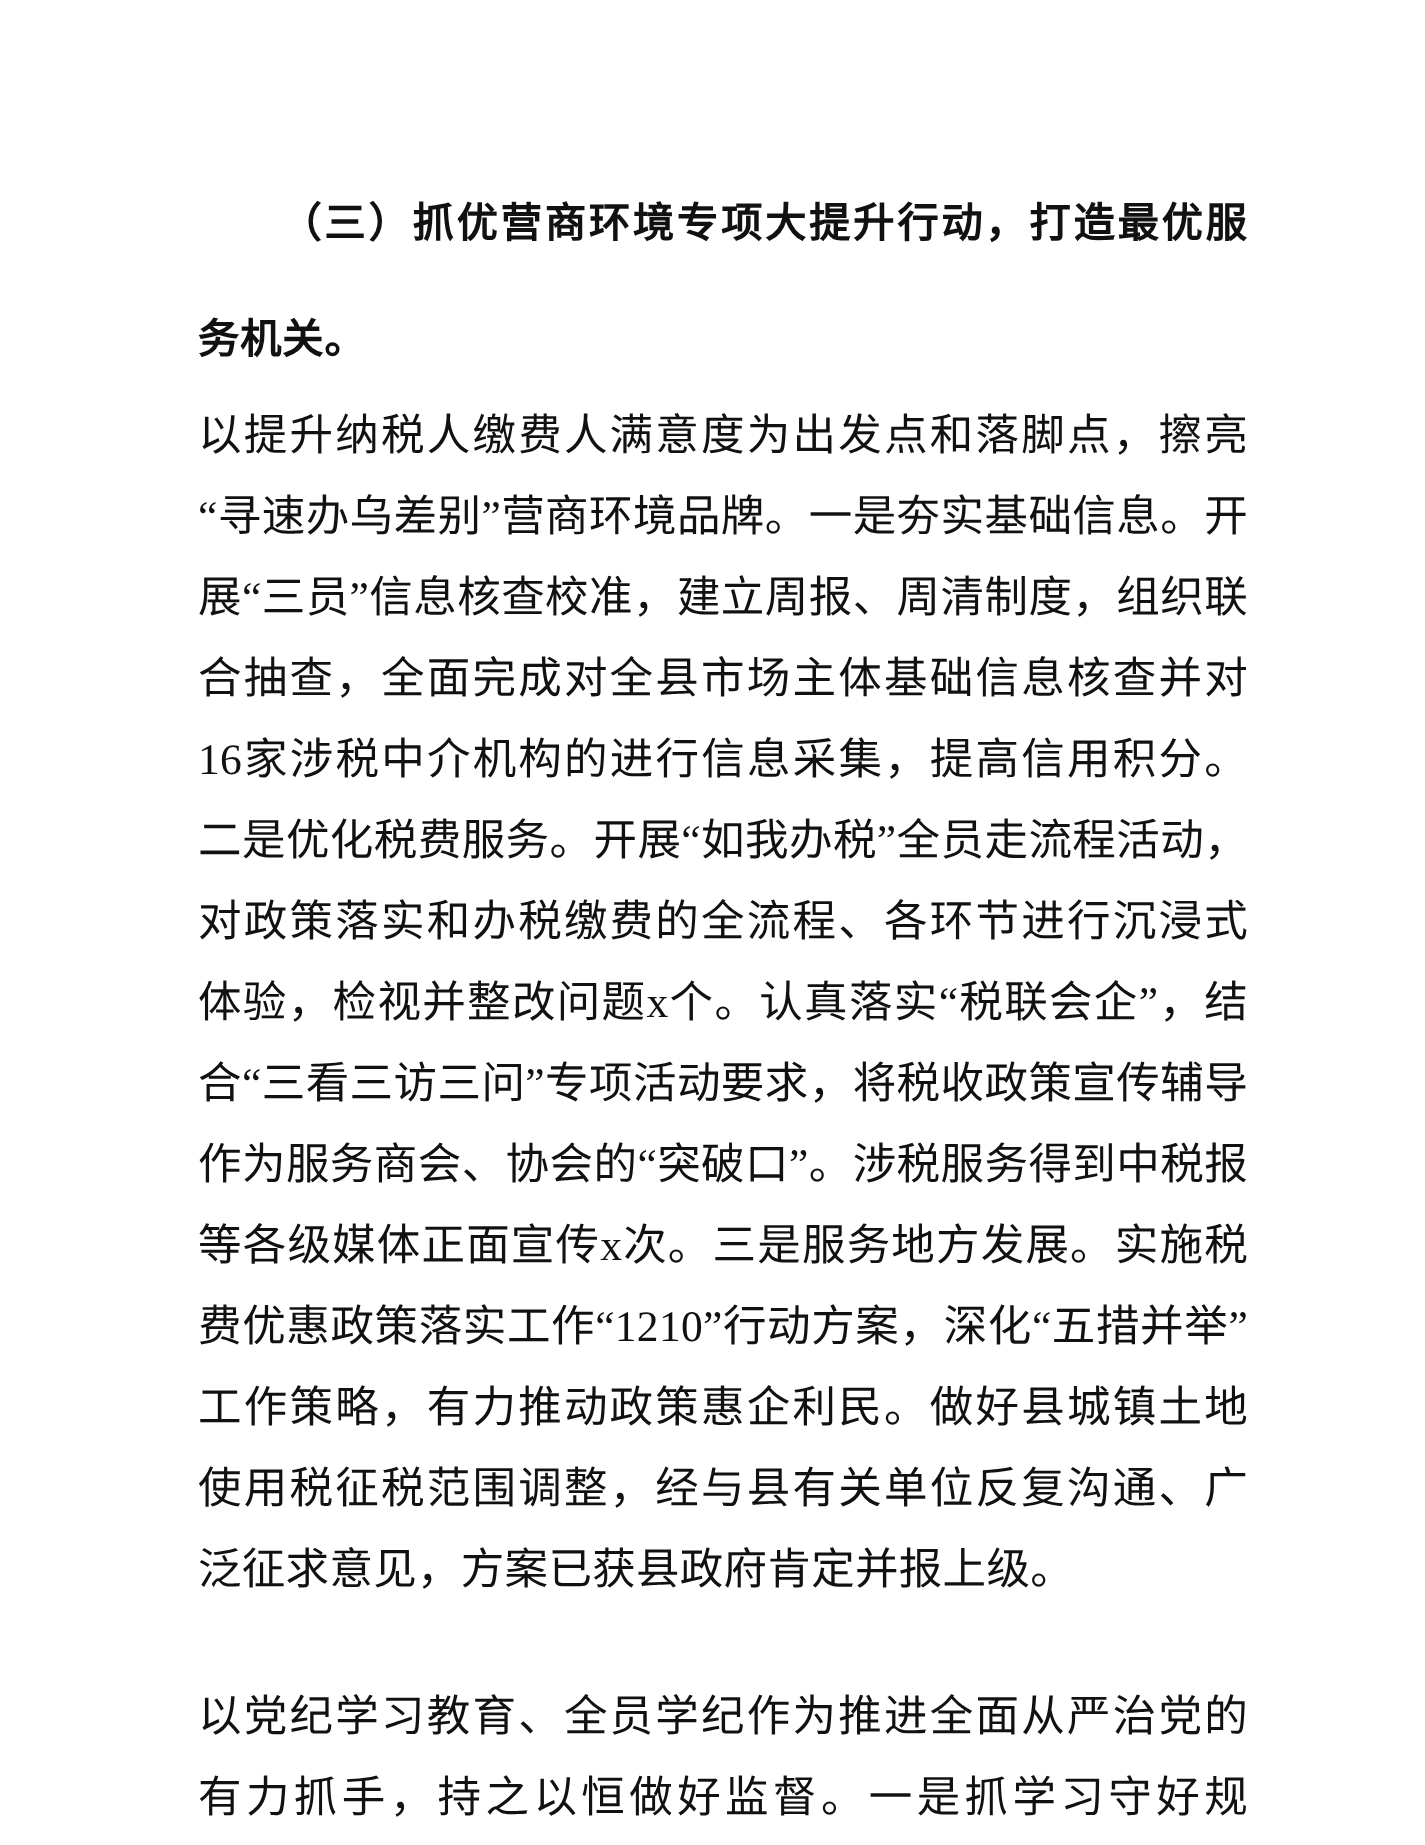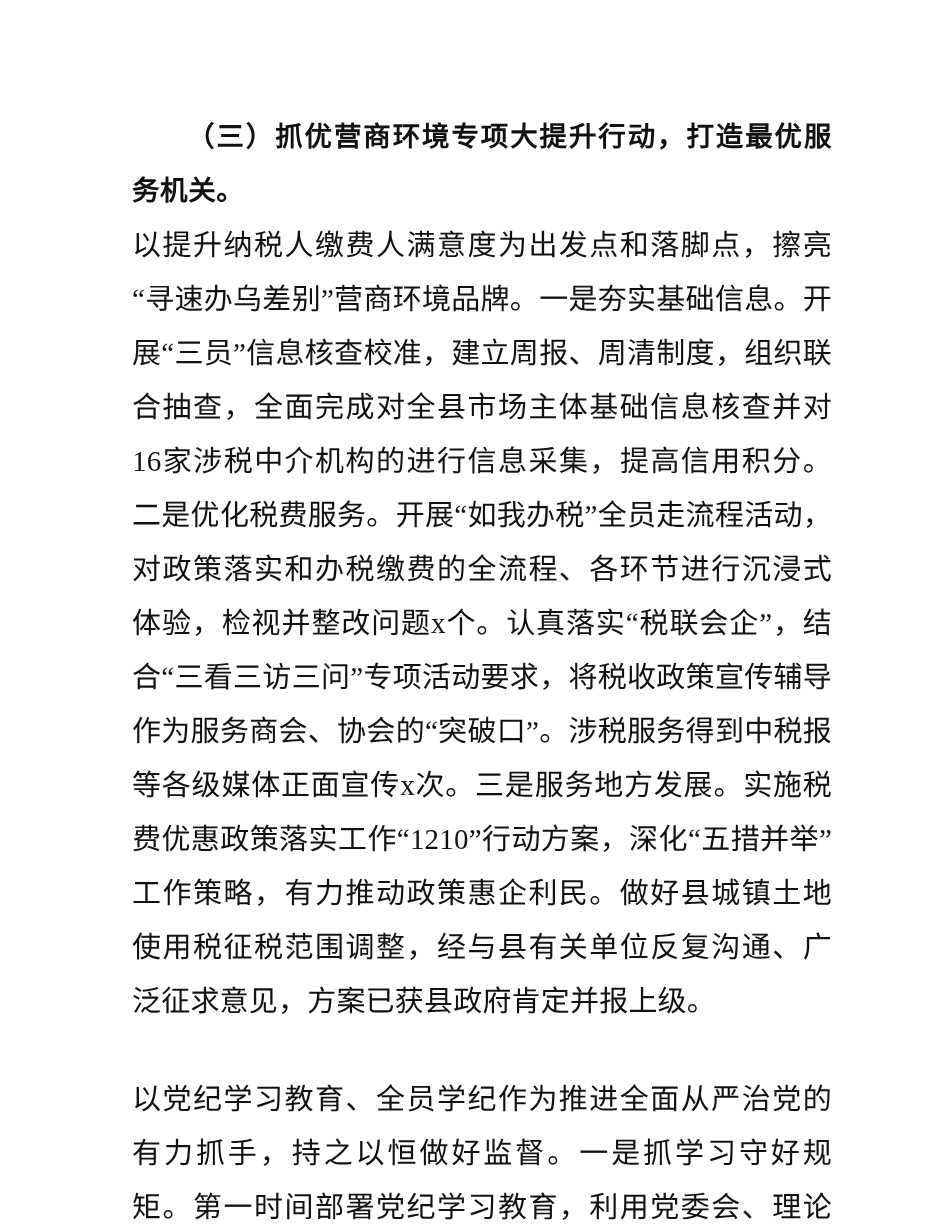--- a/index.html
+++ b/index.html
@@ -23,21 +23,21 @@
     color: #111111;
     text-align: justify;
     text-justify: inter-ideograph;
     letter-spacing: 0.2px;
   }
   .heading {
     font-weight: bold;
     text-indent: 2em;
     margin: 0 0 0 0;
     font-size: 27.5px;
-    line-height: 54px;
+    line-height: 77px;
     letter-spacing: 0.6px;
   }
   .para {
     margin: 0;
     text-indent: 0;
     font-size: 29px;
     line-height: 54px;
   }
   .block + .block {
     margin-top: 44px;

